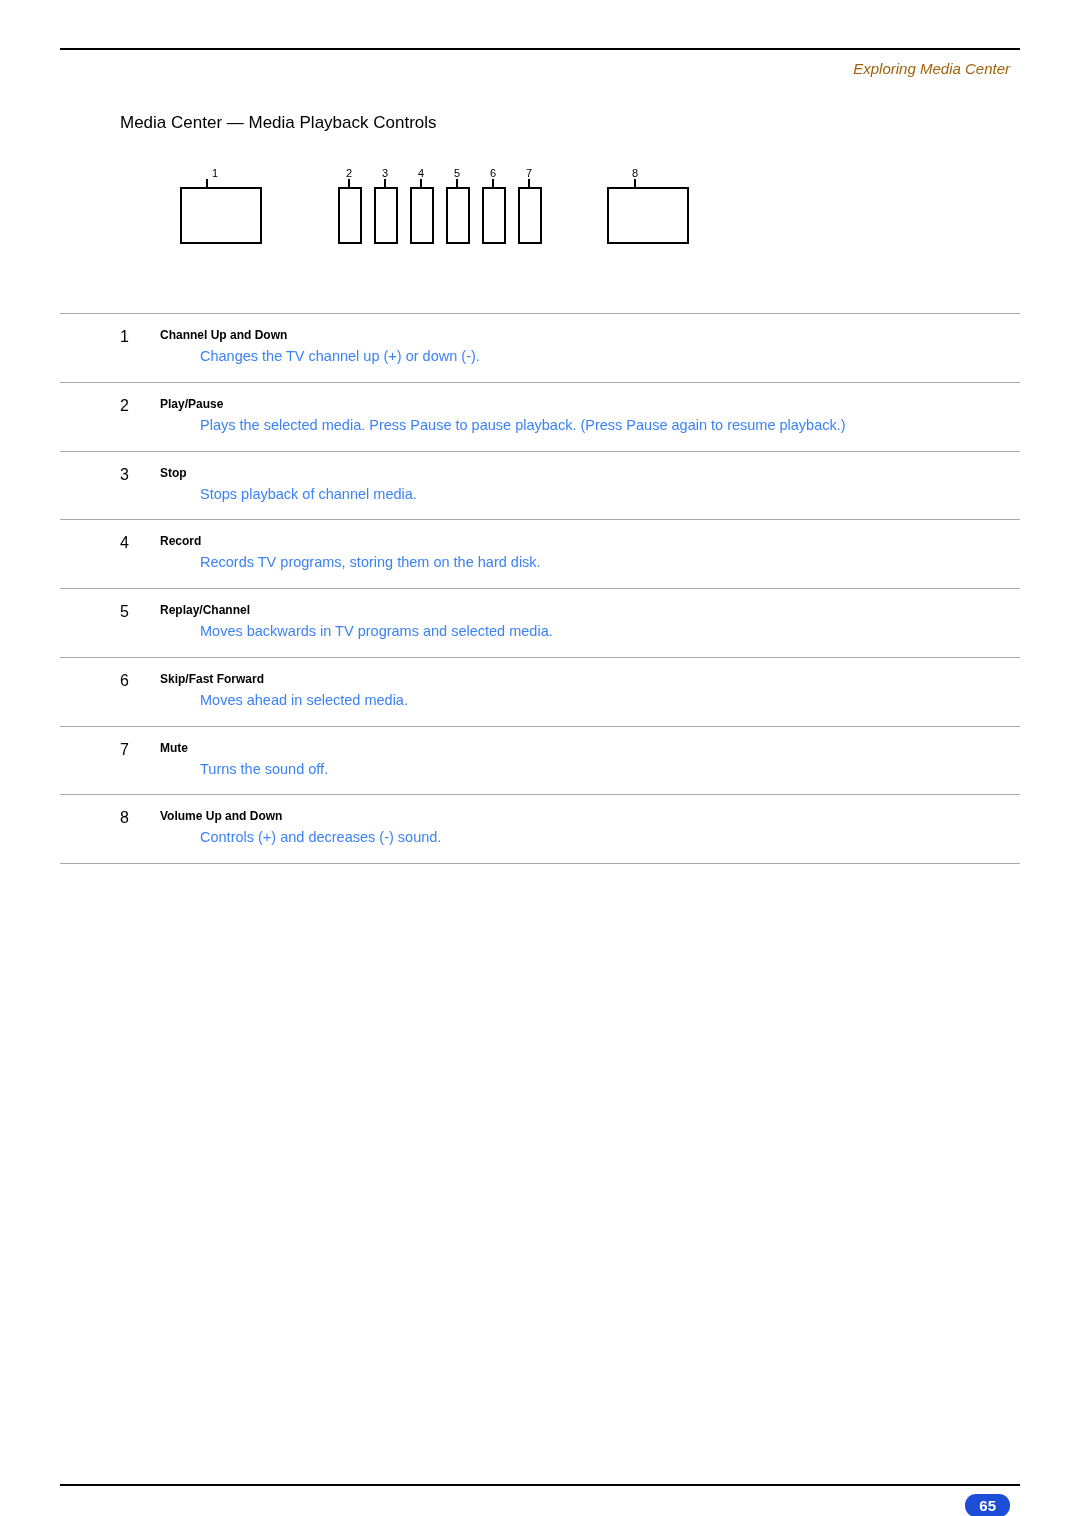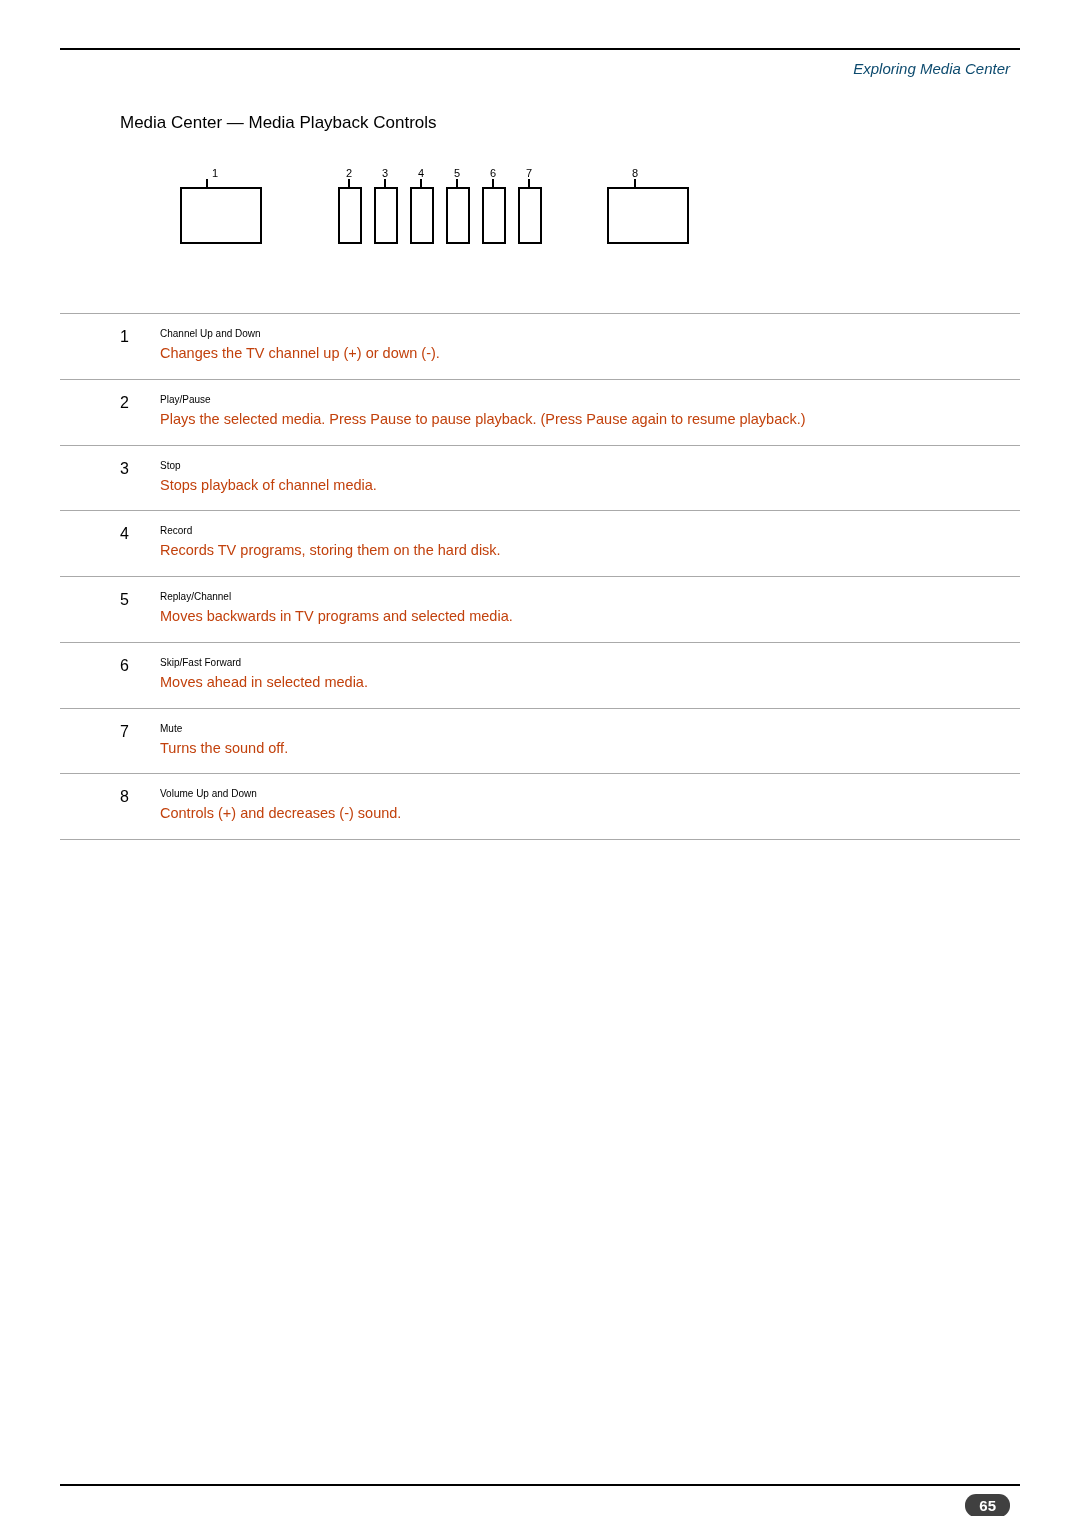--- a/index.html
+++ b/index.html
@@ -30,21 +30,21 @@
 
     
     .header {
       display: flex;
       justify-content: flex-end;
       padding: 10px 70px 0 70px;
     }
 
     .header-title {
       font-size: 15px;
-      color: #0c4a6e;
+      color: #a16207;
       font-style: italic;
     }
 
     
     .section-title {
       font-size: 17px;
       font-weight: normal;
       margin: 36px 0 2px 120px;
       color: #000;
     }
@@ -85,30 +85,31 @@
       padding-left: 60px;
       flex-shrink: 0;
     }
 
     .row-content {
       flex: 1;
       padding-left: 20px;
     }
 
     .row-title {
-      font-size: 10px;
-      font-weight: normal;
+      font-size: 12px;
+      font-weight: bold;
       color: #000;
       margin-bottom: 4px;
     }
 
     .row-desc {
       font-size: 14.5px;
-      color: #c2410c;
+      color: #3b82f6;
       line-height: 1.5;
+      margin-left: 40px;
     }
   </style>
 </head>
 <body>
 
 <div class="page-container">
 
   <hr class="top-rule">
 
   <div class="header">
@@ -242,17 +243,17 @@
         <div class="row-content">
           <div class="row-title">Volume Up and Down</div>
           <div class="row-desc">Controls (+) and decreases (-) sound.</div>
         </div>
       </div>
     </div>
 
   <div style="position:absolute; bottom:0; left:0; right:0; height:80px;">
     <hr style="border:none; border-top:2px solid #000; margin:0 60px;">
     <div style="display:flex; justify-content:flex-end; padding: 8px 70px 0 0;">
-      <span style="background:#404040; color:#fff; padding:3px 14px; font-size:15px; font-weight:bold;border-radius:11px;">65</span>
+      <span style="background:#1d4ed8; color:#fff; padding:3px 14px; font-size:15px; font-weight:bold;border-radius:11px;">65</span>
     </div>
   </div>
 
 </div>
 
 </body></html>

